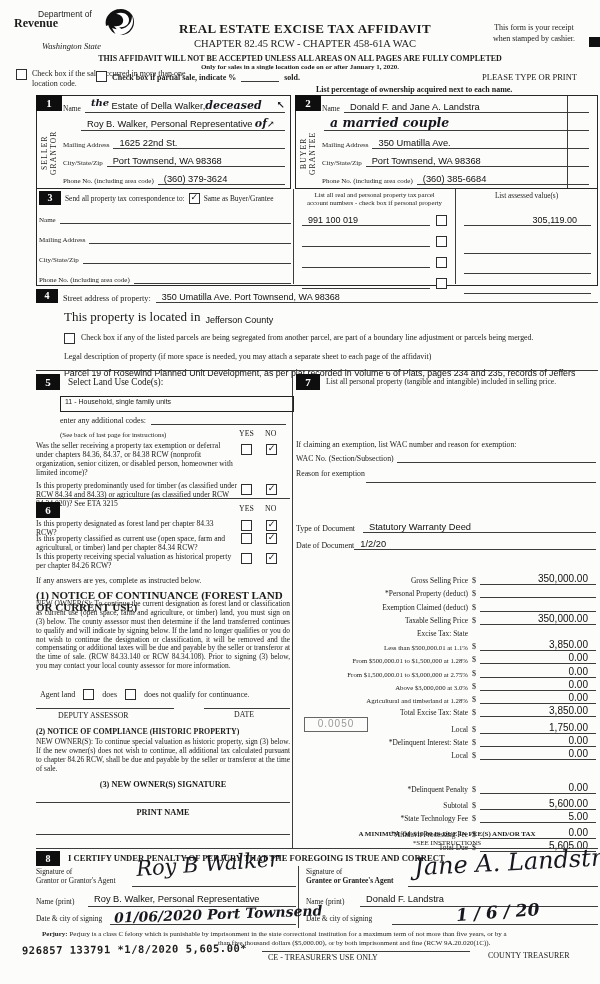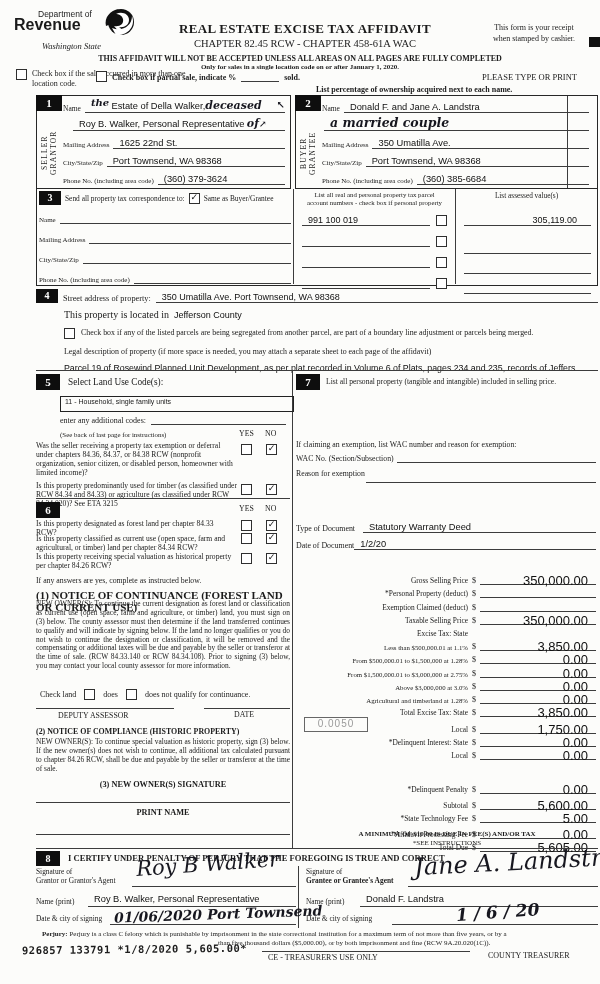--- a/index.html
+++ b/index.html
@@ -22,33 +22,33 @@
   .bcontent{position:absolute;left:26px;top:0;right:5px;bottom:2px;display:flex;flex-direction:column}
   .brow{display:flex;align-items:flex-end;flex:1;padding-bottom:1px}
   .flbl{flex:none;font-size:7px;padding-right:4px;white-space:nowrap}
   .ffill{flex:1;border-bottom:1px solid #3c3c3c;font-size:9.3px;padding-left:6px;white-space:nowrap}
   .fv{font-family:"Liberation Sans",sans-serif;color:#101010}
   .qtext{font-size:7.6px;line-height:1.18}
   .mwrap{position:absolute;left:0;top:200px;right:2px}
   .mrow{display:flex;align-items:flex-end;height:13.2px}
   .mlbl{width:172px;text-align:right;font-size:7.4px;white-space:nowrap;flex:none}
   .mdol{width:12px;text-align:center;font-size:8px;flex:none}
-  .mval{flex:1;border-bottom:1px solid #3c3c3c;text-align:right;font-size:13px;height:11px;
+  .mval{flex:1;border-bottom:1px solid #3c3c3c;text-align:right;font-size:10px;height:11px;
         font-family:"Liberation Sans",sans-serif;padding-right:8px;color:#101010}
   .nol .mdol{visibility:hidden}
   .nol .mval{border-bottom:none}
 </style>
 </head>
 <body>
 
 <div class="page">
 
   <div class="abs" style="left:14px;top:8px;width:170px;height:48px">
     <span class="abs san" style="left:24px;top:1px;font-size:8.5px">Department of</span>
-    <span class="abs" style="left:0px;top:8px;font-size:16px;font-weight:700;font-family:Liberation Sans, sans-serif">Revenue</span>
+    <span class="abs" style="left:0px;top:8px;font-size:12px;font-weight:700;font-family:Liberation Serif, serif">Revenue</span>
     <svg class="abs" style="left:88px;top:-2px" width="36" height="34" viewBox="0 0 36 34">
       <circle cx="19" cy="16" r="13" fill="#111"></circle>
       <path d="M4 20 C2 12 8 4 17 3 C10 7 8 12 9 18 Z" fill="#111"></path>
       <path d="M10 22 C20 26 30 20 30 10 C34 20 26 30 14 29 Z" fill="#fff"></path>
       <path d="M14 8 C20 5 27 8 27 14 C27 19 22 22 17 21 L24 27 L18 27 L12 20 C18 21 22 18 21 13 C20 9 16 8 14 8 Z" fill="#fff"></path>
     </svg>
     <span class="abs" style="left:28px;top:33px;font-size:8.5px;font-style:italic">Washington State</span>
   </div>
 
   <div class="abs" style="left:150px;top:21px;width:310px;text-align:center">
@@ -88,21 +88,21 @@
     <div class="rot abs" style="left:3px;top:26px;height:62px;width:20px">
       <span style="display:block">SELLER</span>
       <span style="display:block">GRANTOR</span>
     </div>
     <div class="bcontent">
       <div class="brow">
         <span class="flbl" style="font-size:7.5px">Name</span>
         <span class="ffill"><span class="hand" style="font-size:10px;position:relative;top:-3px">the</span> <span class="fv">Estate of Della Walker,</span><span class="hand" style="font-size:11px">deceased</span> <span class="hand" style="float:right;font-size:10px">↖</span></span>
       </div>
       <div class="brow">
-        <span class="ffill" style="margin-left:10px"><span class="fv">Roy B. Walker, Personal Representative</span> <span class="hand" style="font-size:11px">of</span><span class="hand" style="font-size:9px">↗</span></span>
+        <span class="ffill" style="margin-left:18px"><span class="fv">Roy B. Walker, Personal Representative</span> <span class="hand" style="font-size:11px">of</span><span class="hand" style="font-size:9px">↗</span></span>
       </div>
       <div class="brow">
         <span class="flbl">Mailing Address</span>
         <span class="ffill"><span class="fv">1625 22nd St.</span></span>
       </div>
       <div class="brow">
         <span class="flbl">City/State/Zip</span>
         <span class="ffill"><span class="fv">Port Townsend, WA 98368</span></span>
       </div>
       <div class="brow">
@@ -213,21 +213,21 @@
     </div>
   </div>
 
   <div class="abs" style="left:36px;top:289px;width:562px">
     <div style="display:flex;align-items:flex-end;gap:5px">
       <span class="tab" style="width:22px;height:14px;font-size:10px;line-height:14px">4</span>
       <span style="font-size:8.3px;white-space:nowrap">Street address of property:</span>
       <span class="ffill" style="font-size:9px"><span class="fv">350 Umatilla Ave. Port Townsend, WA 98368</span></span>
     </div>
     <div style="display:flex;align-items:flex-end;gap:5px;margin-top:6px;margin-left:28px">
-      <span style="font-size:10px;white-space:nowrap">This property is located in</span>
+      <span style="font-size:13px;white-space:nowrap">This property is located in</span>
       <span style="font-size:9px;width:220px" class="fv">Jefferson County</span>
     </div>
     <div style="display:flex;gap:6px;margin-top:8px;margin-left:28px">
       <span class="cb">
           <span class="ck"></span>
         </span>
       <span style="font-size:7.9px">Check box if any of the listed parcels are being segregated from another parcel, are part of a boundary line adjustment or parcels being merged.</span>
     </div>
     <div style="font-size:7.9px;margin-top:8px;margin-left:28px">Legal description of property (if more space is needed, you may attach a separate sheet to each page of the affidavit)</div>
     <div class="fv" style="font-size:8.8px;margin-top:7px;margin-left:28px">Parcel 19 of Rosewind Planned Unit Development, as per plat recorded in Volume 6 of Plats, pages 234 and 235, records of Jeffers</div>
@@ -293,21 +293,21 @@
       </span>
     <span class="cb abs" style="left:230px;top:181px">
         <span class="ck">✓</span>
       </span>
 
     <div class="abs" style="left:0;top:204px;font-size:7.8px">If any answers are yes, complete as instructed below.</div>
     <div class="abs" style="left:0;top:217px;font-size:11px;font-weight:700">(1) NOTICE OF CONTINUANCE (FOREST LAND OR CURRENT USE)</div>
     <div class="abs" style="left:0;top:228px;width:254px;font-size:7.4px;line-height:1.2;text-align:justify">NEW OWNER(S): To continue the current designation as forest land or classification as current use (open space, farm and agriculture, or timber) land, you must sign on (3) below. The county assessor must then determine if the land transferred continues to qualify and will indicate by signing below. If the land no longer qualifies or you do not wish to continue the designation or classification, it will be removed and the compensating or additional taxes will be due and payable by the seller or transferor at the time of sale. (RCW 84.33.140 or RCW 84.34.108). Prior to signing (3) below, you may contact your local county assessor for more information.</div>
 
     <div class="abs" style="left:4px;top:317px;display:flex;align-items:center;gap:8px">
-      <span style="font-size:8px">Check land</span>
+      <span style="font-size:8px">Agent land</span>
       <span class="cb">
           <span class="ck"></span>
         </span>
       <span style="font-size:8px">does</span>
       <span class="cb">
           <span class="ck"></span>
         </span>
       <span style="font-size:8px">does not qualify for continuance.</span>
     </div>
 

